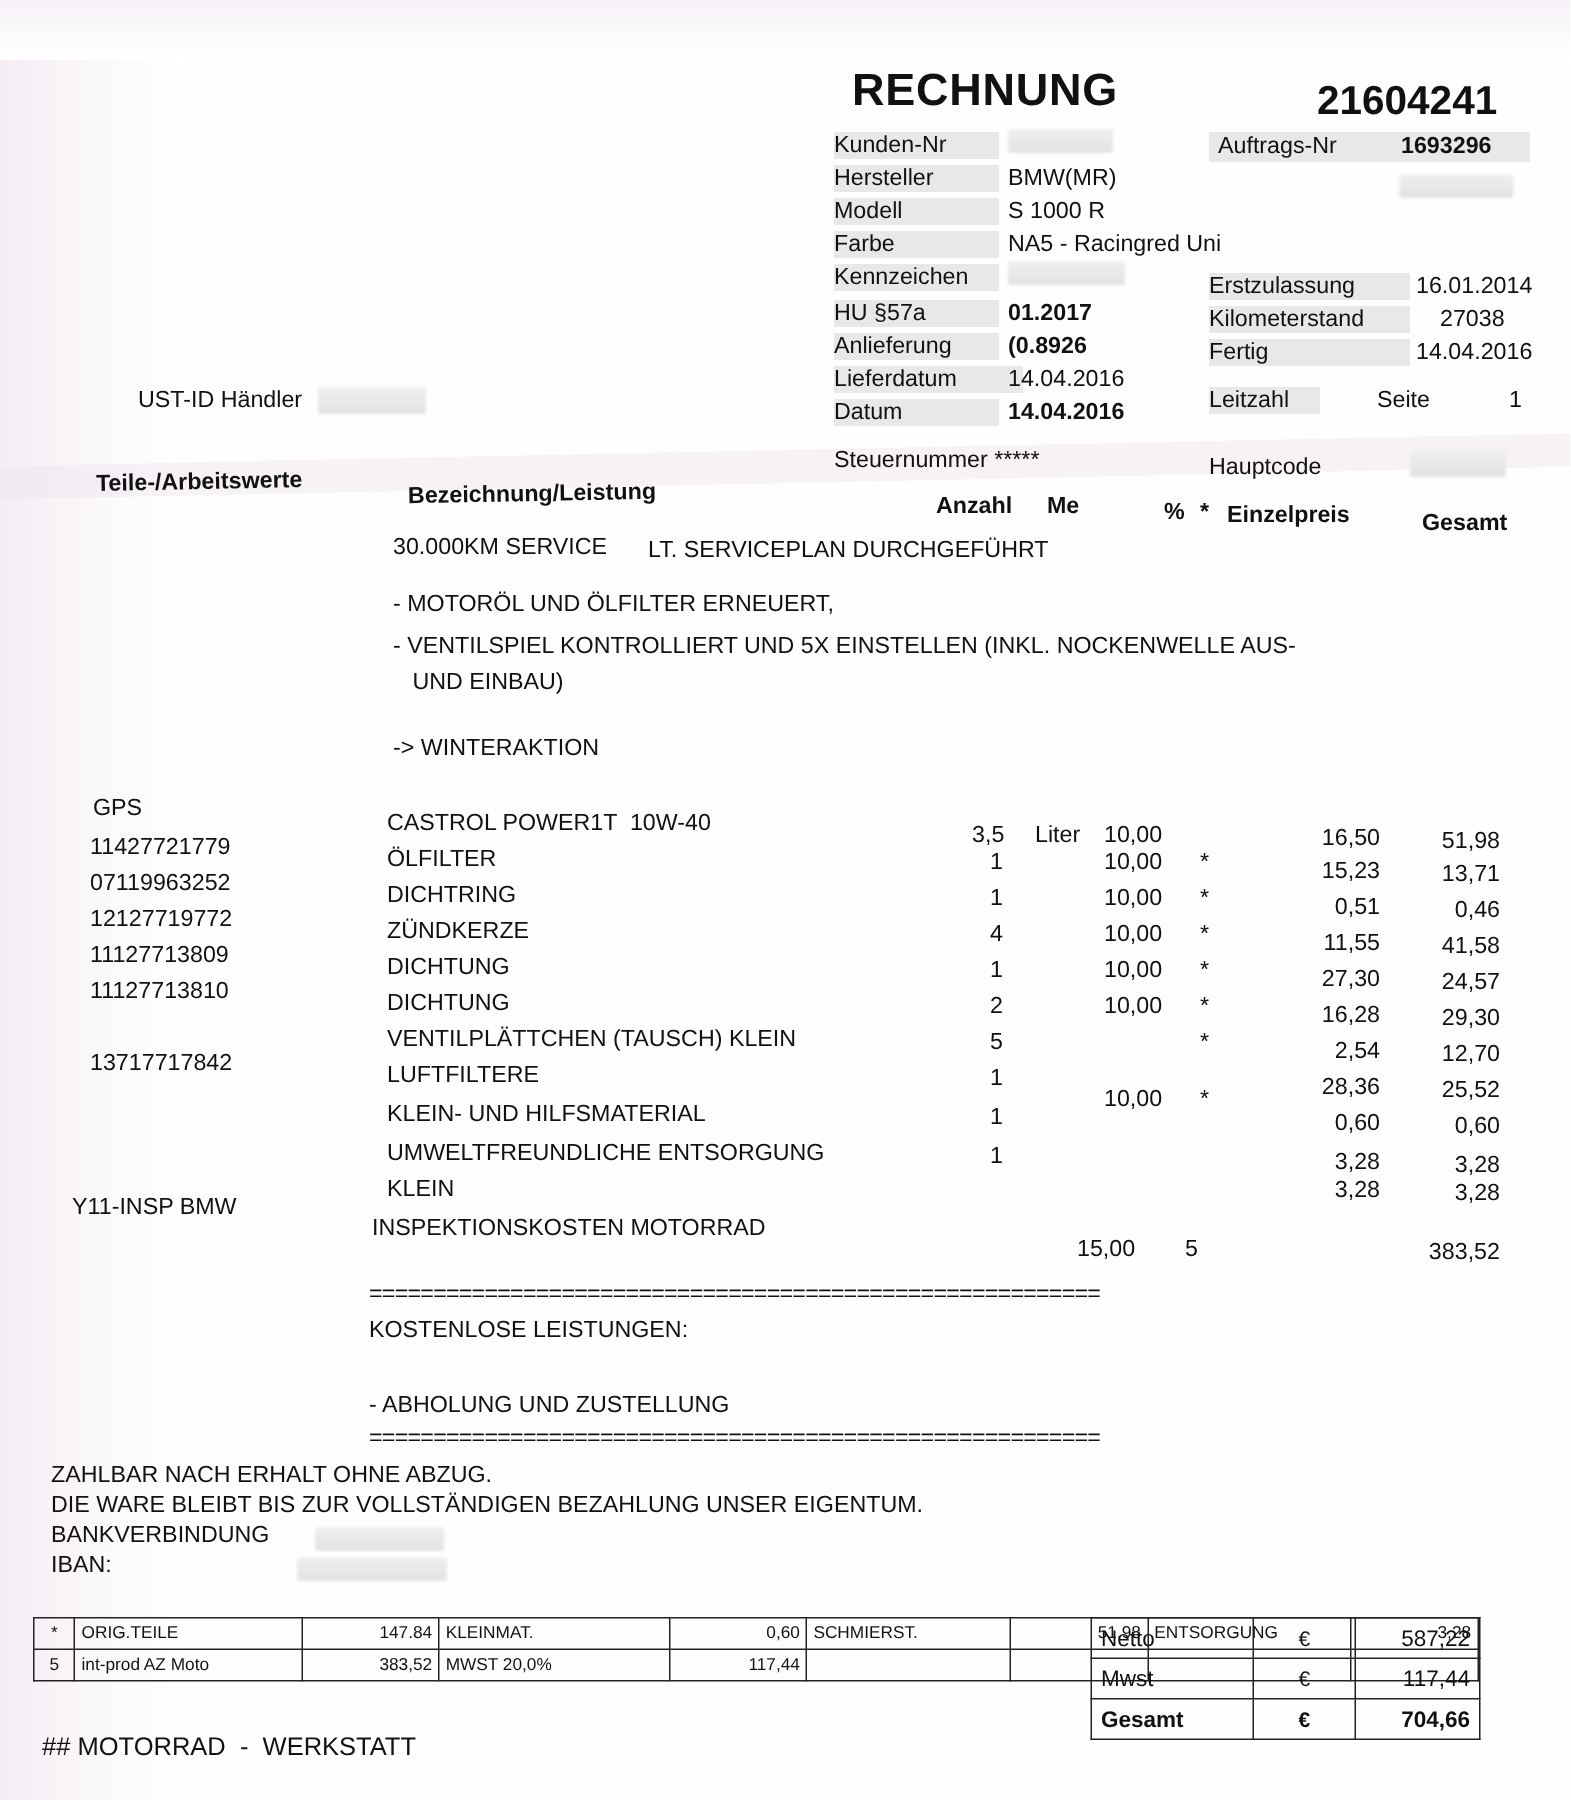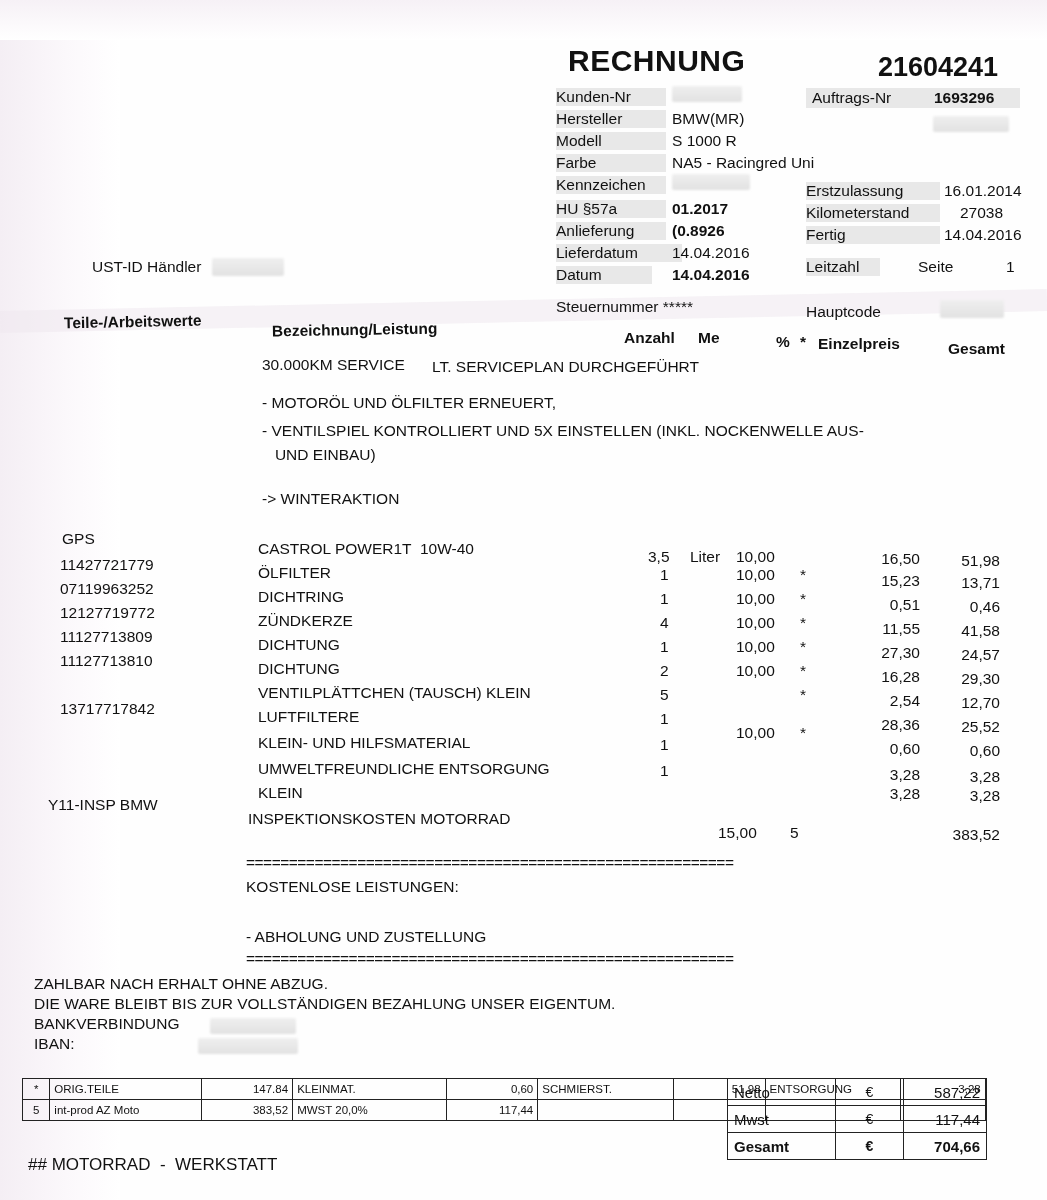--- a/index.html
+++ b/index.html
@@ -127,21 +127,21 @@
   <div class="abs val" style="left:672px; top:132px;">S 1000 R</div>
   <div class="abs lbl shade" style="left:556px; top:154px; width:110px;">Farbe</div>
   <div class="abs val" style="left:672px; top:154px;">NA5 - Racingred Uni</div>
   <div class="abs lbl shade" style="left:556px; top:176px; width:110px;">Kennzeichen</div>
   <div class="abs lbl shade" style="left:556px; top:200px; width:110px;">HU §57a</div>
   <div class="abs val-b" style="left:672px; top:200px;">01.2017</div>
   <div class="abs lbl shade" style="left:556px; top:222px; width:110px;">Anlieferung</div>
   <div class="abs val-b" style="left:672px; top:222px;">(0.8926</div>
   <div class="abs lbl shade" style="left:556px; top:244px; width:126px;">Lieferdatum</div>
   <div class="abs val" style="left:672px; top:244px;">14.04.2016</div>
-  <div class="abs lbl shade" style="left:556px; top:266px; width:96px;">Datum</div>
+  <div class="abs lbl shade" style="left:556px; top:266px; width:110px;">Datum</div>
   <div class="abs val-b" style="left:672px; top:266px;">14.04.2016</div>
 
   <div class="redact" style="left:672px; top:86px; width:70px; height:16px;"></div>
   <div class="redact" style="left:672px; top:174px; width:78px; height:16px;"></div>
   <div class="redact" style="left:933px; top:116px; width:76px; height:16px;"></div>
   <div class="redact" style="left:212px; top:258px; width:72px; height:18px;"></div>
   <div class="redact" style="left:210px; top:1018px; width:86px; height:16px;"></div>
   <div class="redact" style="left:198px; top:1038px; width:100px; height:16px;"></div>
   <div class="redact" style="left:940px; top:300px; width:64px; height:18px;"></div>
 

